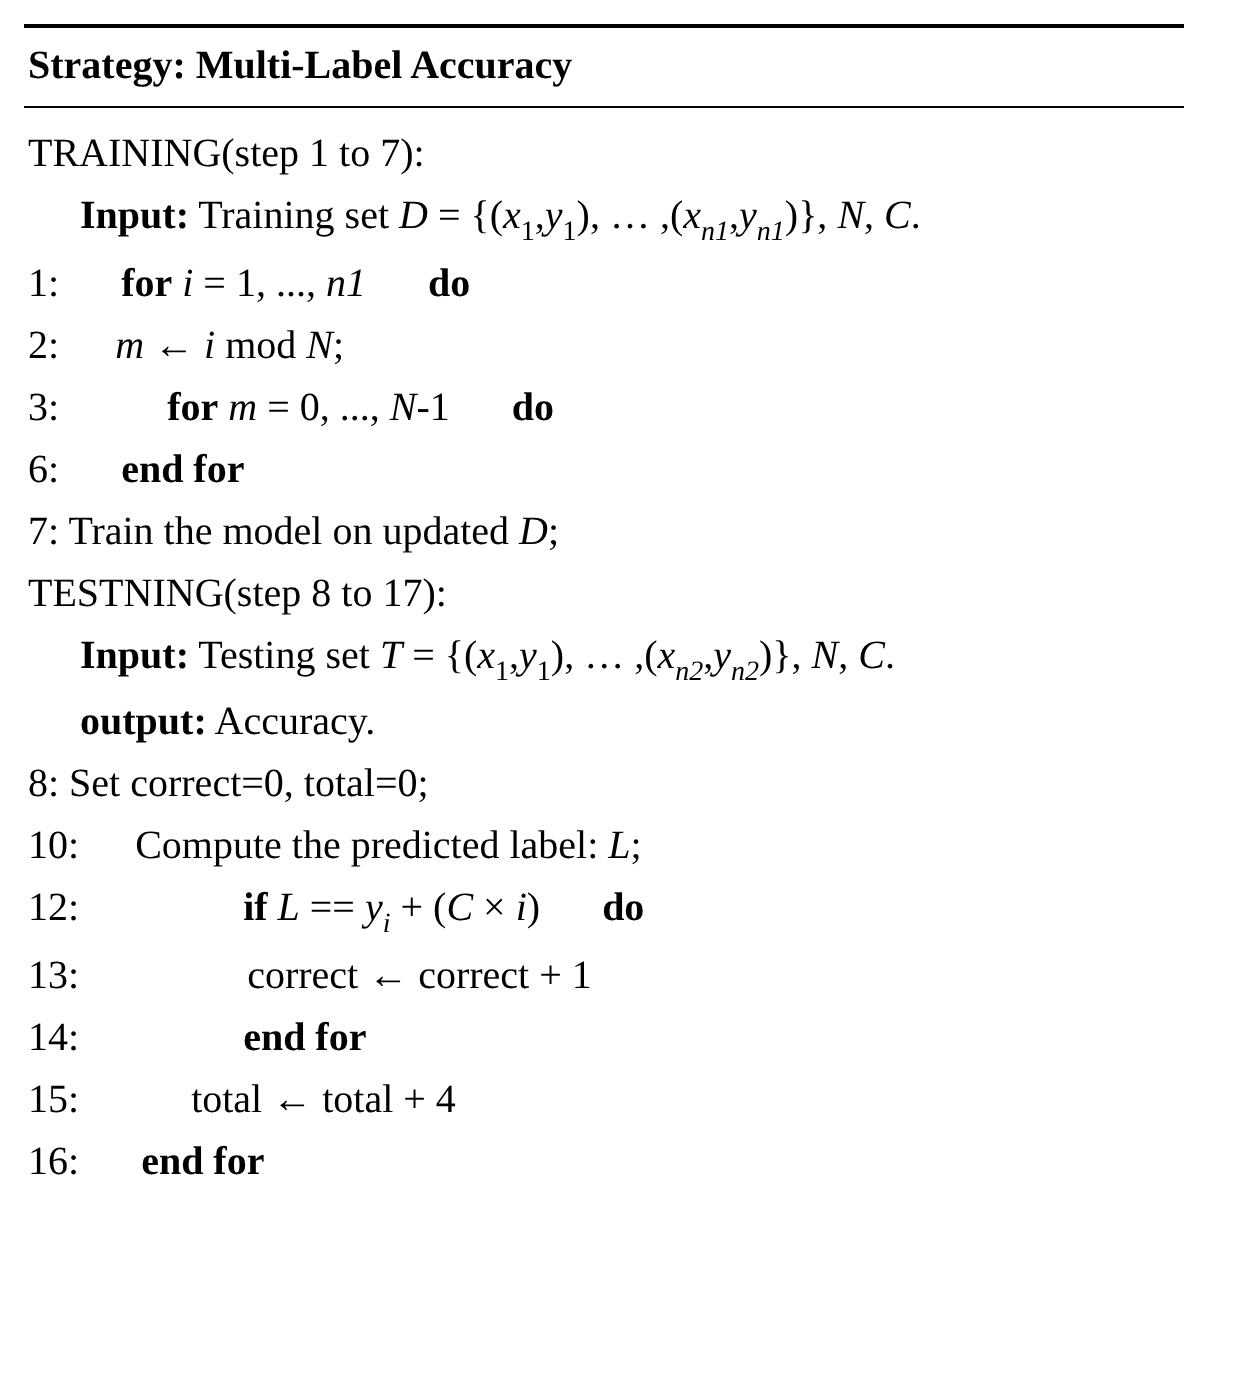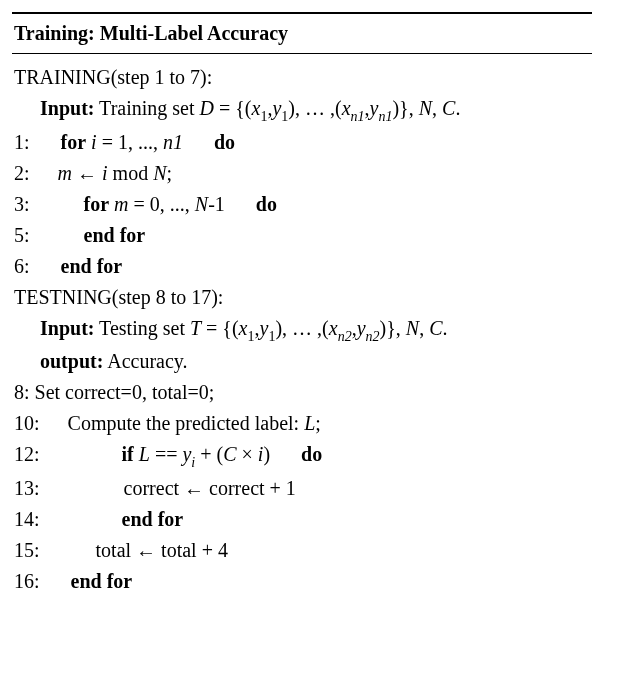--- a/index.html
+++ b/index.html
@@ -54,21 +54,21 @@
     position: relative;
     top: 0.08em;
   }
 </style>
 </head>
 <body>
 
 <div class="algo-box">
   <hr class="rule-thick">
   <div class="title-row">
-    <span>Training: </span><span>Multi-Label Accuracy</span>
+    <span>Strategy: </span><span>Multi-Label Accuracy</span>
   </div>
   <hr class="rule-thin">
   <div class="body">
 
     <div class="line">TRAINING(step 1 to 7):</div>
 
     <div class="line">
       <span class="b">Input:</span><span> Training set </span><span class="it">D</span><span> = {(</span><span class="it">x</span><span class="subn">1</span><span>,</span><span class="it">y</span><span class="subn">1</span><span>)</span><span>, … ,</span><span>(</span><span class="it">x</span><span class="sub">n1</span><span>,</span><span class="it">y</span><span class="sub">n1</span><span>)}, </span><span class="it">N</span><span>, </span><span class="it">C</span><span>.</span>
     </div>
 
@@ -78,28 +78,28 @@
 
     <div class="line">
       <span>2:</span><span class="ind1"></span><span class="it">m</span><span> ← </span><span class="it">i</span><span> mod </span><span class="it">N</span><span>;</span>
     </div>
 
     <div class="line">
       <span>3:</span><span class="ind1"></span><span class="b">for</span><span> </span><span class="it">m</span><span> = 0, ..., </span><span class="it">N</span><span>-1 </span><span class="b">do</span>
     </div>
 
 
-    <div class="line">
-      <span>5:</span><span class="ind1"></span><span class="b">end for</span>
-    </div>
 
     <div class="line">
       <span>6: </span><span class="b">end for</span>
     </div>
 
+    <div class="line">
+      <span>7: Train the model on updated </span><span class="it">D</span><span>;</span>
+    </div>
 
     <div class="line">TESTNING(step 8 to 17):</div>
 
     <div class="line">
       <span class="b">Input:</span><span> Testing set </span><span class="it">T</span><span> = {(</span><span class="it">x</span><span class="subn">1</span><span>,</span><span class="it">y</span><span class="subn">1</span><span>)</span><span>, … ,</span><span>(</span><span class="it">x</span><span class="sub">n2</span><span>,</span><span class="it">y</span><span class="sub">n2</span><span>)}, </span><span class="it">N</span><span>, </span><span class="it">C</span><span>.</span>
     </div>
 
     <div class="line">
       <span class="b">output:</span><span> Accuracy.</span>
     </div>

